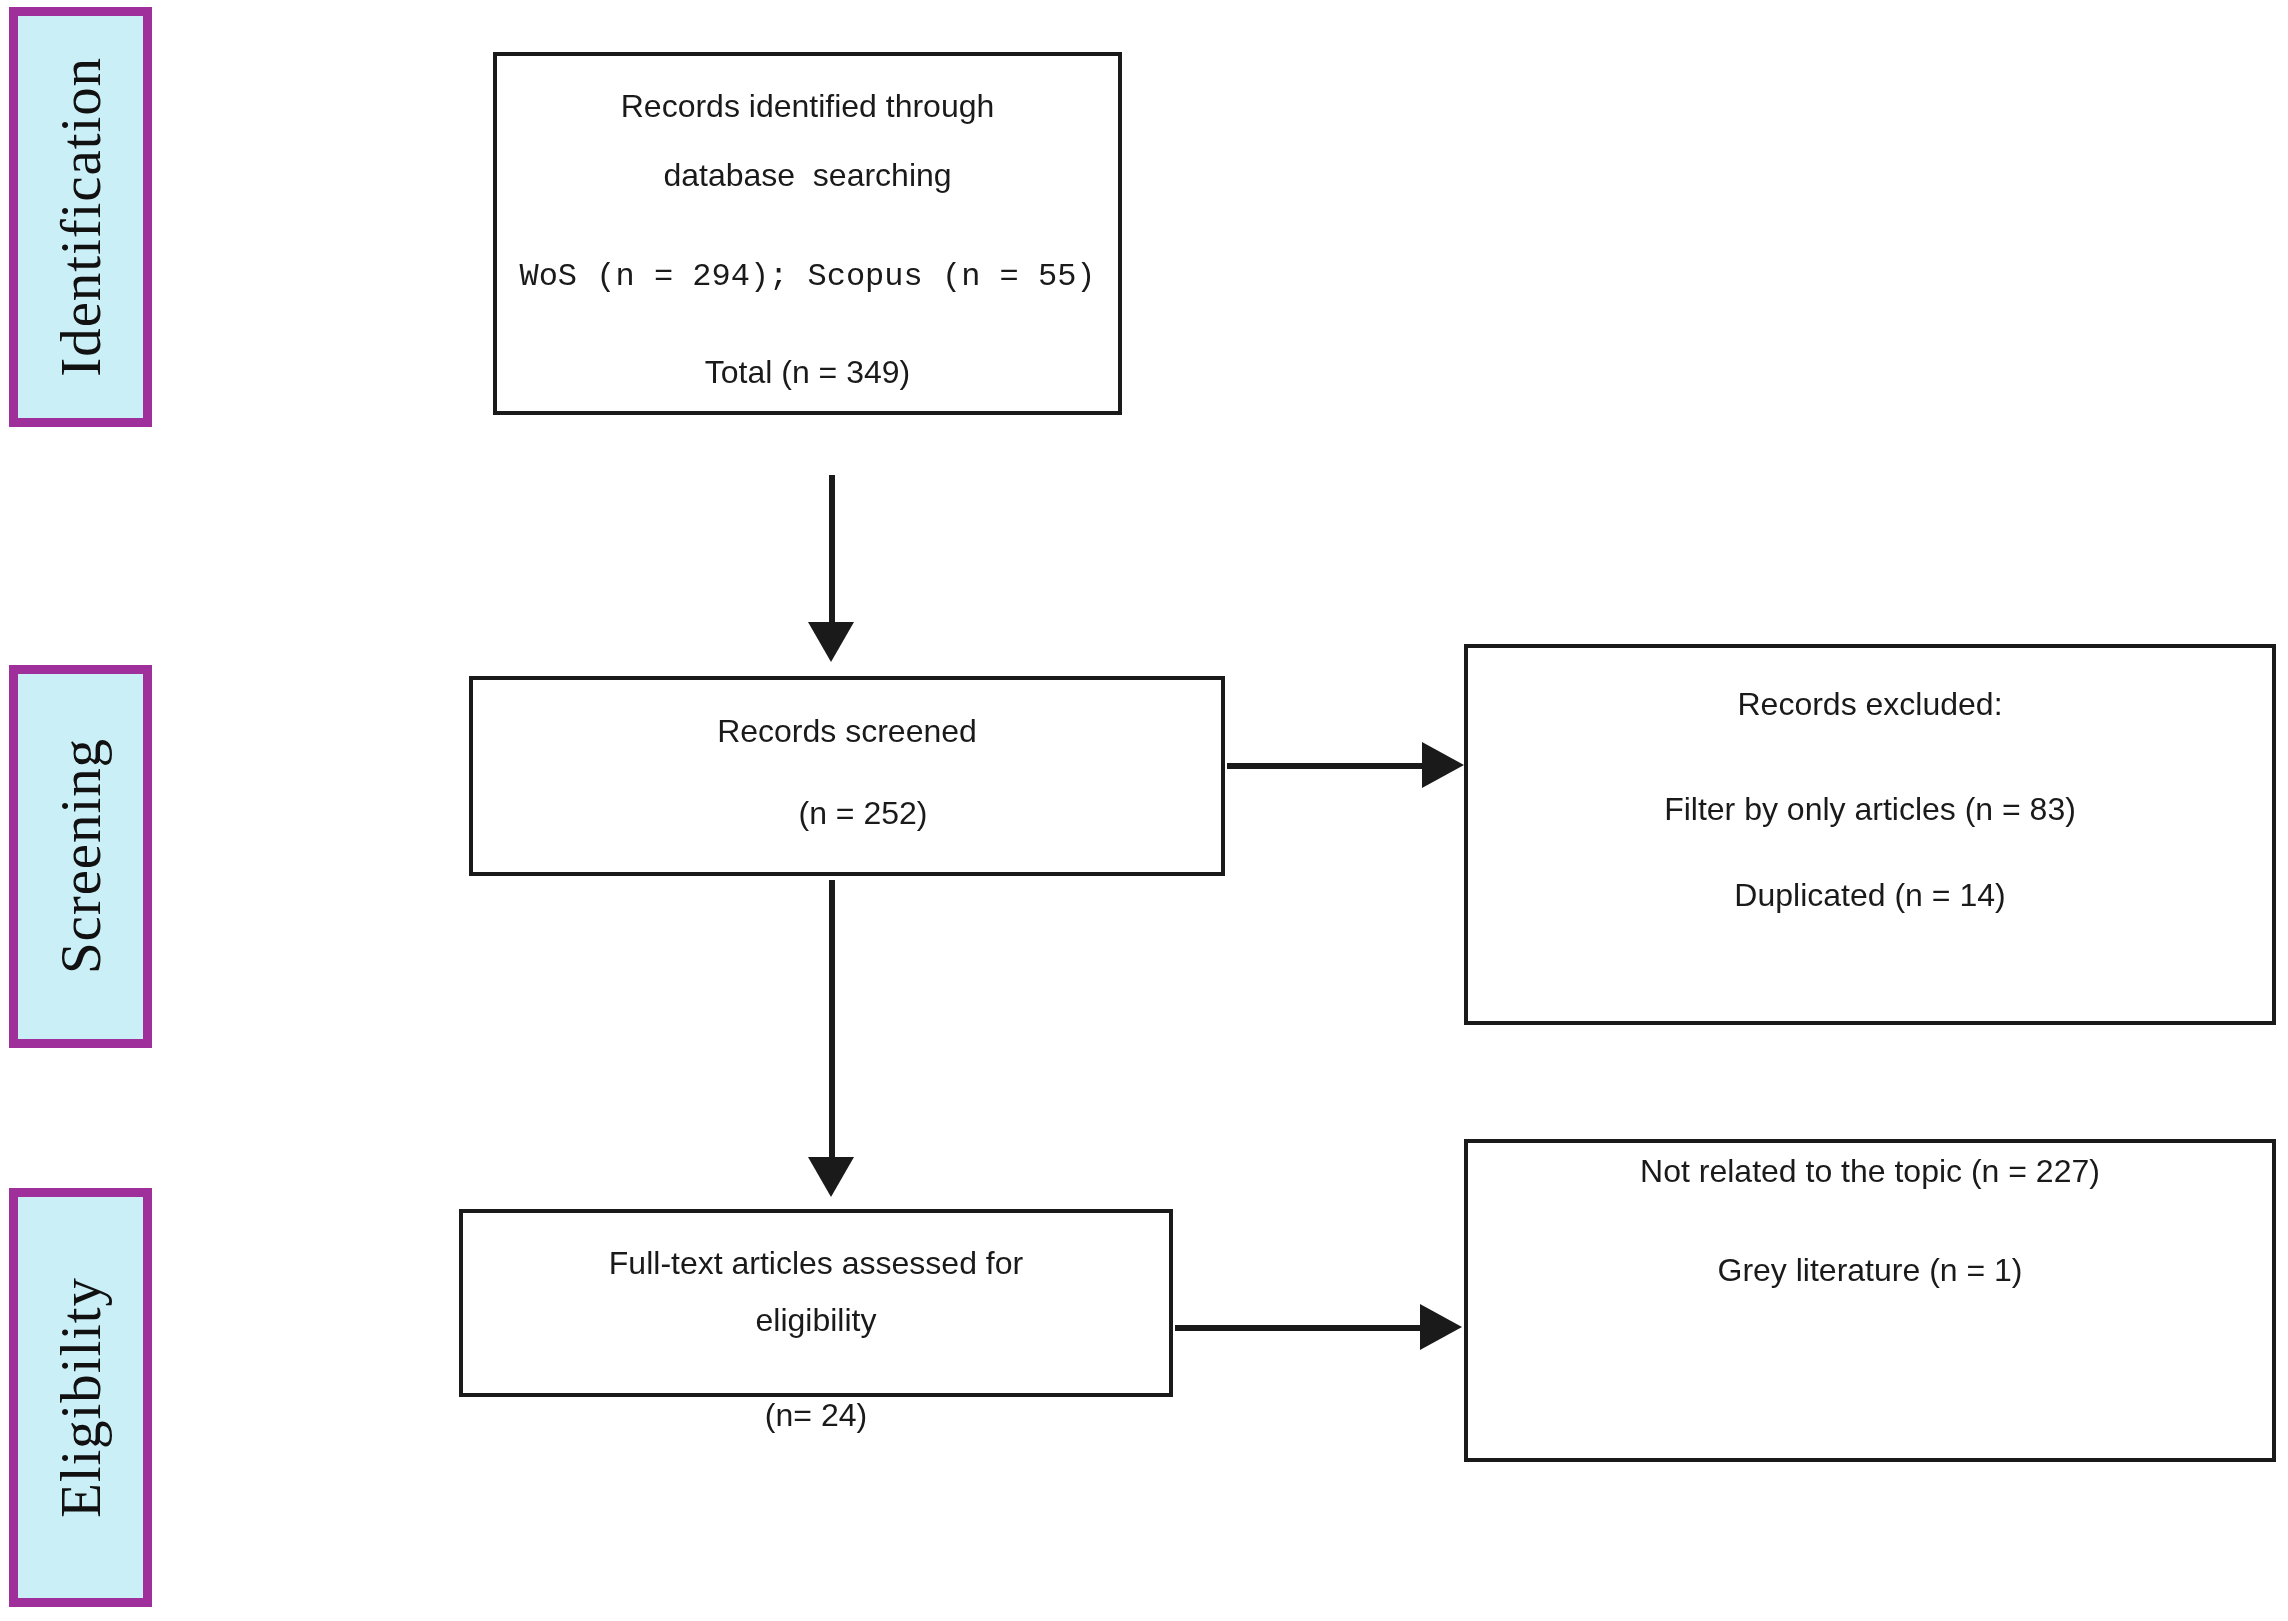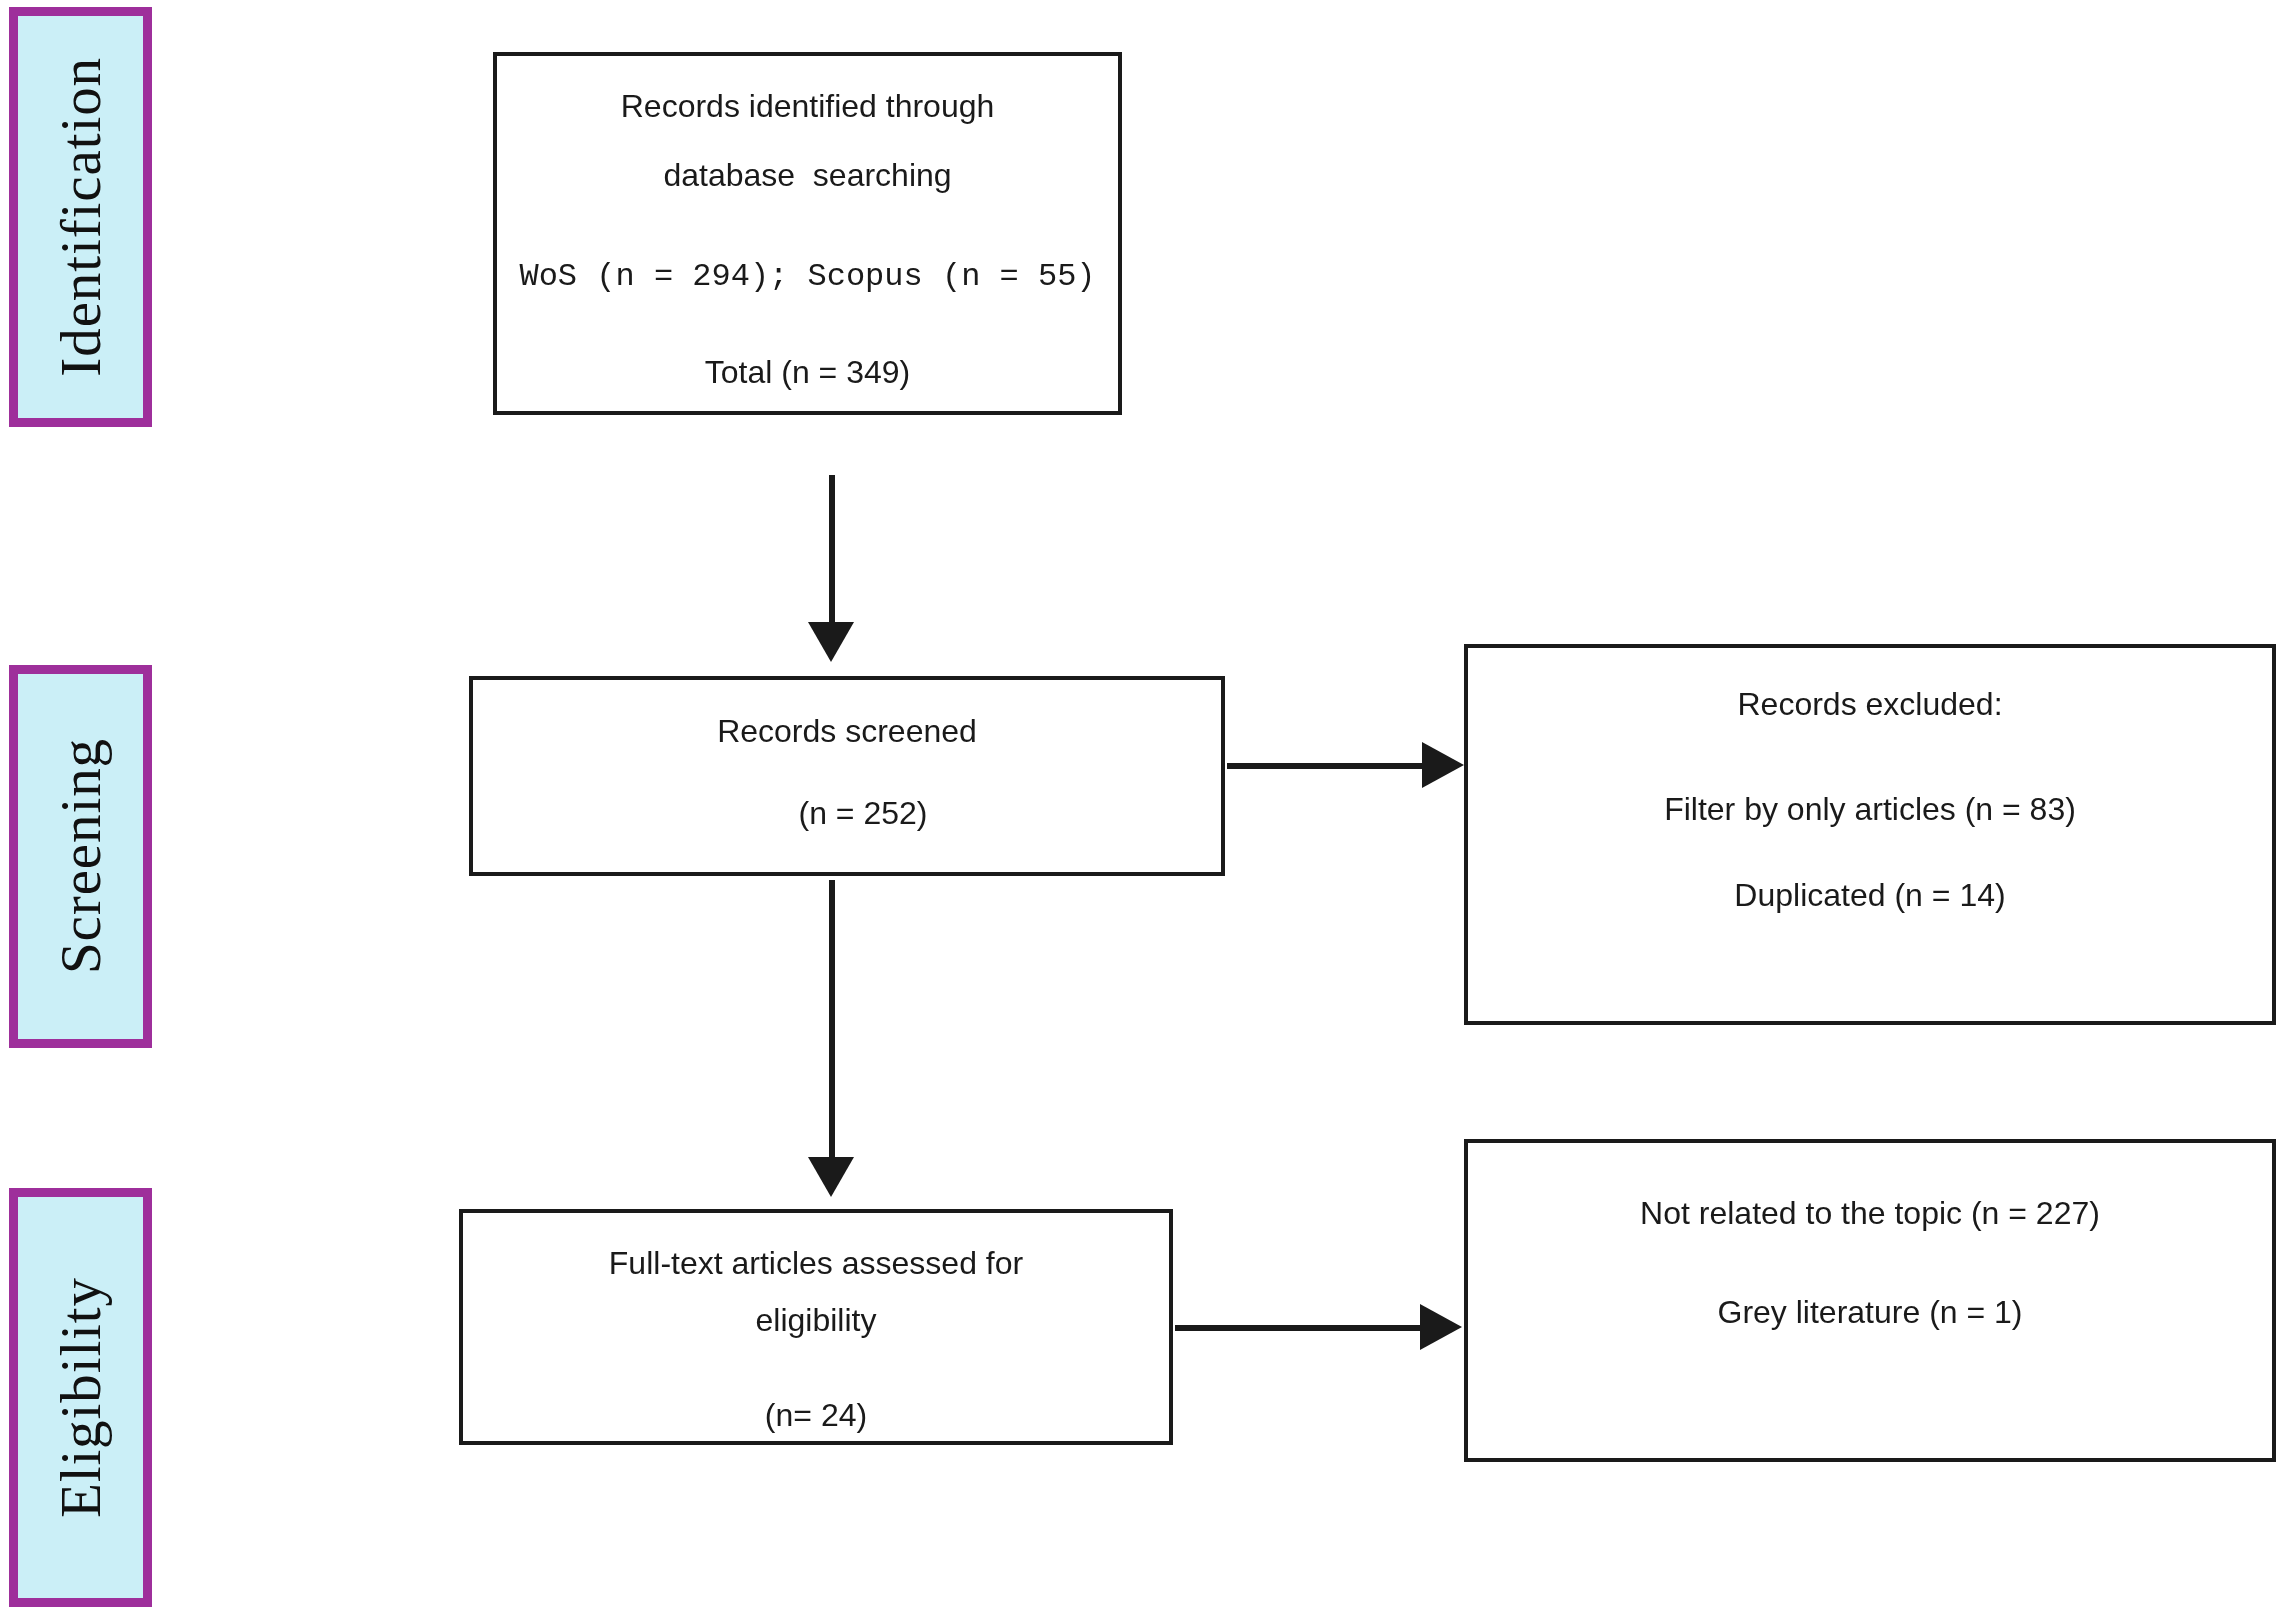--- a/index.html
+++ b/index.html
@@ -48,21 +48,21 @@
   
   .fbox {
     position: absolute;
     background: var(--background);
     border: 4.5px solid var(--box-border);
     box-sizing: border-box;
   }
   .box-identified        { left: 493px;  top: 52px;   width: 629px; height: 363px; }
   .box-screened          { left: 469px;  top: 676px;  width: 756px; height: 200px; }
   .box-records-excluded  { left: 1464px; top: 644px;  width: 812px; height: 381px; }
-  .box-assessed          { left: 459px;  top: 1209px; width: 714px; height: 236px; }
+  .box-assessed          { left: 459px;  top: 1209px; width: 714px; height: 188px; }
   .box-fulltext-excluded { left: 1464px; top: 1139px; width: 812px; height: 323px; }
   .line {
     text-align: center;
     font-size: 32px;
     line-height: 56px;
     white-space: pre;
     color: var(--text);
   }
   
   .box-identified .l1 { margin-top: 22px; }
@@ -71,21 +71,21 @@
   .box-identified .l4 { margin-top: 39px; }
   .box-screened .l1 { margin-top: 23px; }
   .box-screened .l2 { margin-top: 25.5px; padding-left: 32px; }
   .box-records-excluded .l1 { margin-top: 28px; }
   .box-records-excluded .l2 { margin-top: 49px; }
   .box-records-excluded .l3 { margin-top: 30px; }
   .box-assessed .l1 { margin-top: 22px; }
   .box-assessed .l2 { margin-top: 0.9px; }
   .box-assessed .l3 { margin-top: 39px; }
   .box-fulltext-excluded .l1 { margin-top: 28px; }
-  .box-fulltext-excluded .l2 { margin-top: 42px; }
+  .box-fulltext-excluded .l2 { }
   .box-fulltext-excluded .l3 { margin-top: 43px; }
   
   .shaft-v { position: absolute; width: 5.5px; background: var(--arrow); }
   .shaft-h { position: absolute; height: 5.5px; background: var(--arrow); }
   .head-down {
     position: absolute; width: 0; height: 0;
     border-left: 23.6px solid transparent;
     border-right: 23.6px solid transparent;
     border-top: 40px solid var(--arrow);
   }

